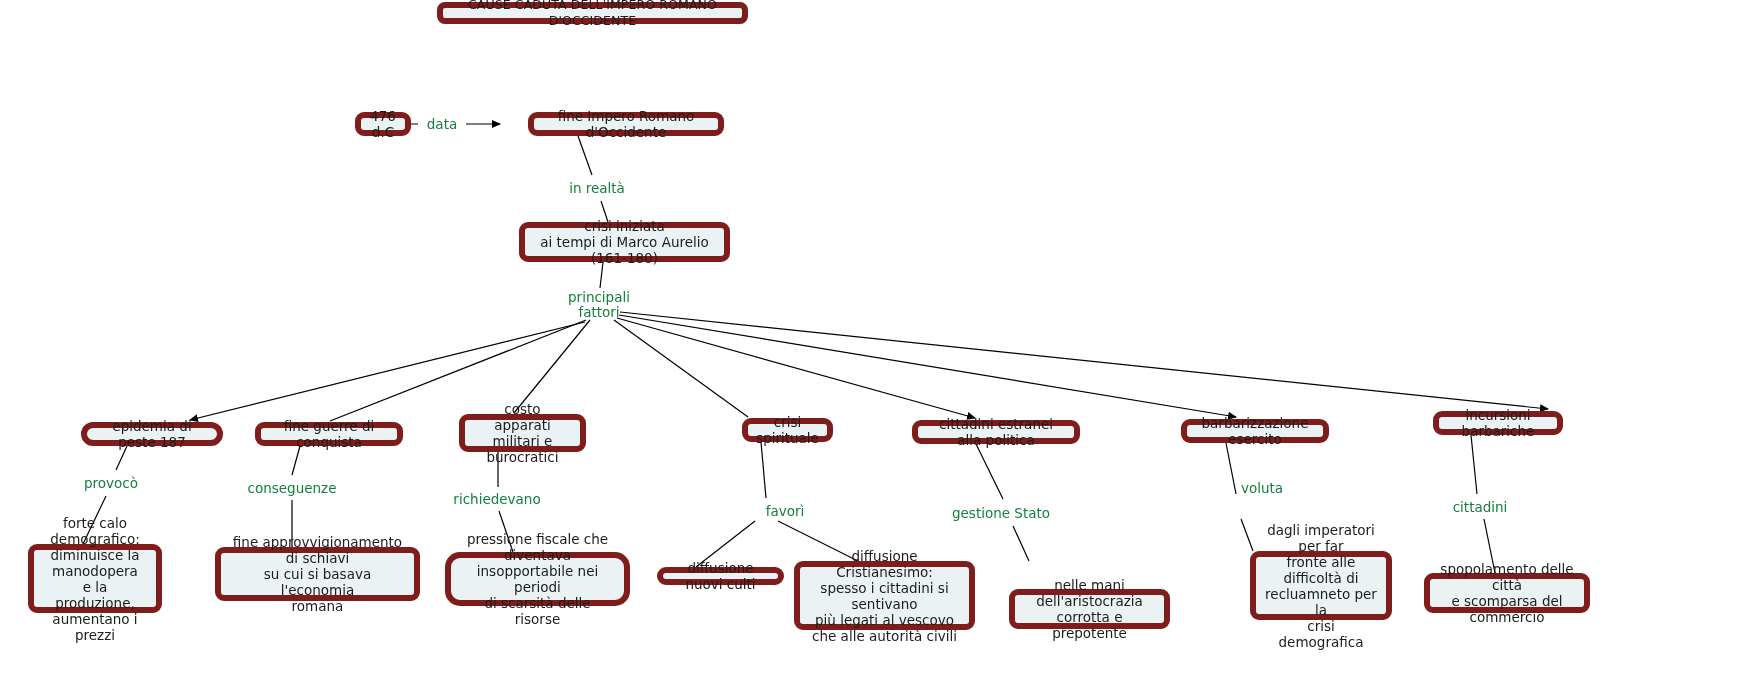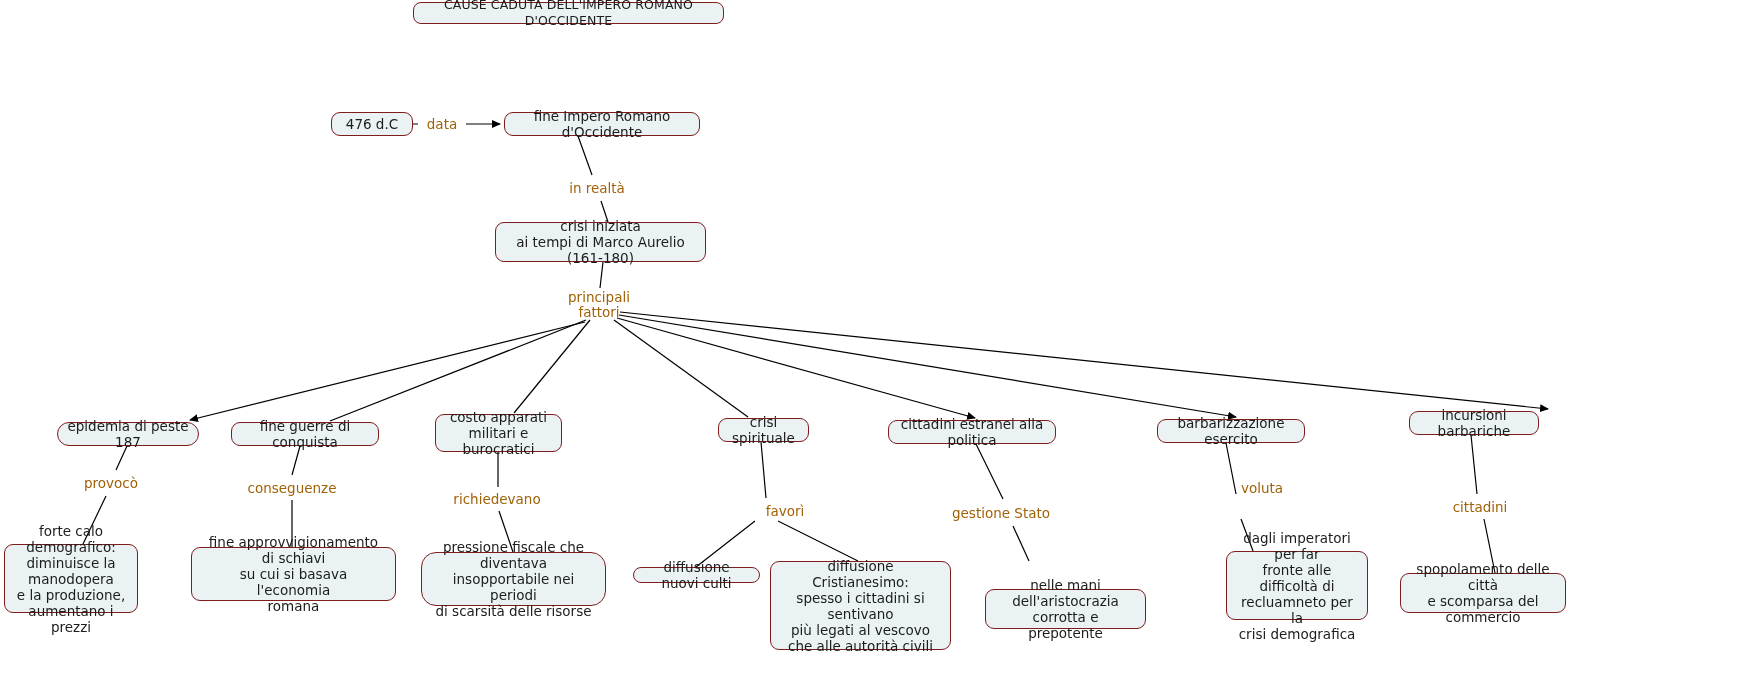--- a/index.html
+++ b/index.html
@@ -22,42 +22,43 @@
     left: 0;
     top: 0;
     width: 1740px;
     height: 696px;
     pointer-events: none;
   }
   .node {
     position: absolute;
     box-sizing: border-box;
     background: #eaf2f4;
-    border: 1px solid #7f1d1d;
+    border: 6px solid #7f1d1d;
     border-radius: 9px;
     color: #1c1c1c;
     font-family: "DejaVu Sans", sans-serif;
     font-size: 13.5px;
     line-height: 16px;
     text-align: center;
     display: flex;
     align-items: center;
     justify-content: center;
     padding: 3px 9px;
     white-space: pre-line;
     z-index: 2;
+    margin-left: 24px;
   }
   .node.title {
     font-size: 12.5px;
     letter-spacing: 0.1px;
     border-radius: 8px;
   }
   .edge-label {
     position: absolute;
-    color: #a16207;
+    color: #15803d;
     font-family: "DejaVu Sans", sans-serif;
     font-size: 13.5px;
     line-height: 15px;
     text-align: center;
     background: transparent;
     white-space: pre-line;
     z-index: 3;
     transform: translate(-50%, -50%);
   }
 </style>
@@ -89,21 +90,21 @@
         <path d="M761,442 L766,498 M755,521 L696,567" fill="none" stroke="#000000" stroke-width="1.2"></path>
         <path d="M778,521 L858,561" fill="none" stroke="#000000" stroke-width="1.2"></path>
         <path d="M976,444 L1003,499 M1013,526 L1029,561" fill="none" stroke="#000000" stroke-width="1.2"></path>
         <path d="M1226,443 L1236,494 M1241,519 L1253,551" fill="none" stroke="#000000" stroke-width="1.2"></path>
         <path d="M1471,435 L1477,494 M1484,519 L1495,573" fill="none" stroke="#000000" stroke-width="1.2"></path>
       </g>
   </svg>
 
   <div id="node-layer">
       <div class="node title" style="left: 413px; top: 2px; width: 311px; height: 22px;">CAUSE CADUTA DELL'IMPERO ROMANO D'OCCIDENTE</div>
-      <div class="node" style="left: 331px; top: 112px; width: 82px; height: 24px;">476 d.C</div>
+      <div class="node" style="left: 331px; top: 112px; width: 56px; height: 24px;">476 d.C</div>
       <div class="node" style="left: 504px; top: 112px; width: 196px; height: 24px;">fine Impero Romano d'Occidente</div>
       <div class="node" style="left: 495px; top: 222px; width: 211px; height: 40px;">crisi iniziata
 ai tempi di Marco Aurelio (161-180)</div>
       <div class="node" style="left: 57px; top: 422px; width: 142px; height: 24px; border-radius: 12px;">epidemia di peste 187</div>
       <div class="node" style="left: 231px; top: 422px; width: 148px; height: 24px;">fine guerre di conquista</div>
       <div class="node" style="left: 435px; top: 414px; width: 127px; height: 38px;">costo apparati
 militari e burocratici</div>
       <div class="node" style="left: 718px; top: 418px; width: 91px; height: 24px;">crisi spirituale</div>
       <div class="node" style="left: 888px; top: 420px; width: 168px; height: 24px;">cittadini estranei alla politica</div>
       <div class="node" style="left: 1157px; top: 419px; width: 148px; height: 24px;">barbarizzazione esercito</div>
@@ -112,21 +113,21 @@
 diminuisce la manodopera
 e la produzione,
 aumentano i prezzi</div>
       <div class="node" style="left: 191px; top: 547px; width: 205px; height: 54px;">fine approvvigionamento di schiavi
 su cui si basava l'economia
 romana</div>
       <div class="node" style="left: 421px; top: 552px; width: 185px; height: 54px; border-radius: 15px;">pressione fiscale che diventava
 insopportabile nei periodi
 di scarsità delle risorse</div>
       <div class="node" style="left: 633px; top: 567px; width: 127px; height: 16px;">diffusione nuovi culti</div>
-      <div class="node" style="left: 770px; top: 561px; width: 181px; height: 89px;">diffusione Cristianesimo:
+      <div class="node" style="left: 770px; top: 561px; width: 181px; height: 69px;">diffusione Cristianesimo:
 spesso i cittadini si sentivano
 più legati al vescovo
 che alle autorità civili</div>
       <div class="node" style="left: 985px; top: 589px; width: 161px; height: 40px;">nelle mani dell'aristocrazia
 corrotta e prepotente</div>
       <div class="node" style="left: 1226px; top: 551px; width: 142px; height: 69px; padding-left: 9px;">dagli imperatori per far
 fronte alle difficoltà di
 recluamneto per la
 crisi demografica</div>
       <div class="node" style="left: 1400px; top: 573px; width: 166px; height: 40px;">spopolamento delle città

